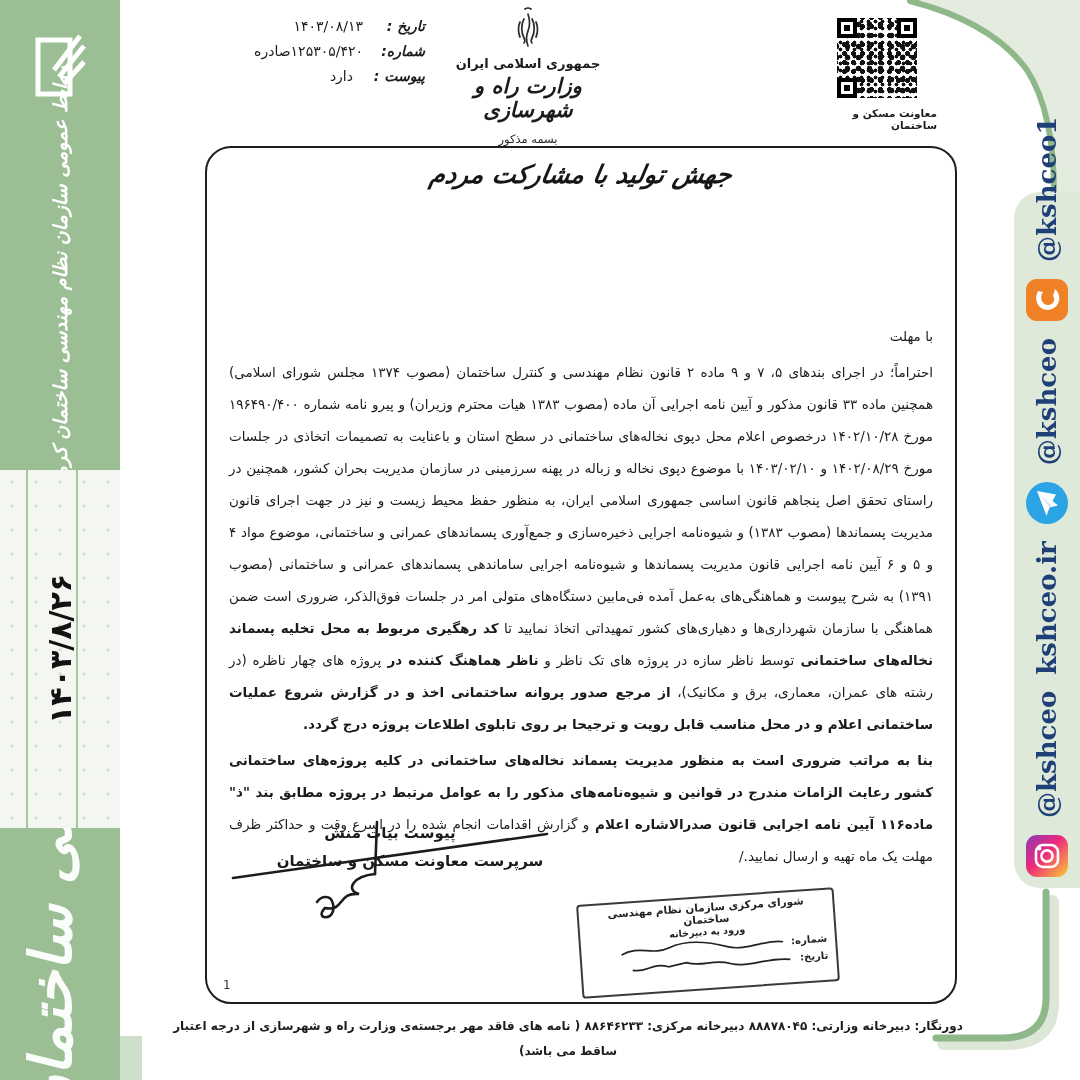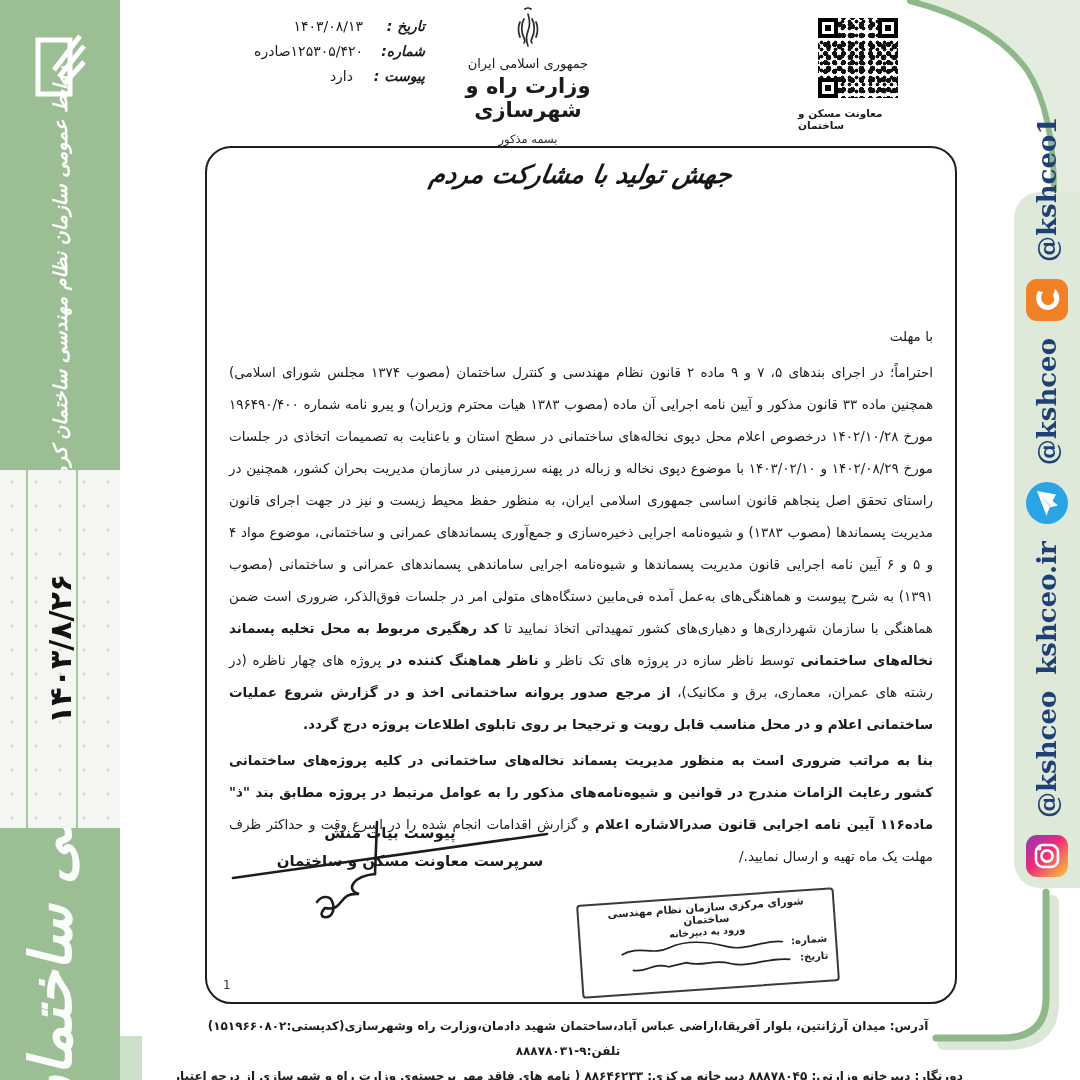--- a/index.html
+++ b/index.html
@@ -25,24 +25,24 @@
   .callig-inner{position:absolute;left:-14px;top:290px;width:320px;height:130px;transform-origin:0 0;
       transform:rotate(-90deg);display:flex;align-items:center;}
   .callig-text{color:rgba(255,255,255,.96);font-size:58px;font-style:italic;font-weight:bold;white-space:nowrap;direction:rtl;}
   
   .fields{position:absolute;left:165px;top:18px;width:260px;direction:rtl;font-size:14px;z-index:2;}
   .frow{display:flex;margin-bottom:9px;}
   .flbl{font-weight:bold;width:62px;font-style:italic;}
   .fval{}
   .fval.indent{margin-right:10px;}
   .head-center{position:absolute;left:428px;top:6px;width:200px;text-align:center;z-index:2;}
-  .republic{font-size:13px;font-weight:normal;margin-top:2px;}
-  .ministry{font-size:21px;font-weight:bold;margin-top:3px;}
+  .republic{font-size:13px;font-weight:bold;margin-top:2px;}
+  .ministry{font-size:21px;font-weight:bold;margin-top:3px;font-style:italic;}
   .besmeh{font-size:11.5px;margin-top:10px;color:#2a2a2a;}
-  .qr-wrap{position:absolute;left:798px;top:14px;width:120px;text-align:left;z-index:2;}
+  .qr-wrap{position:absolute;left:817px;top:14px;width:120px;text-align:right;z-index:2;}
   .qr{position:relative;width:88px;height:88px;margin:0 auto;background:#fff;}
   .qr-noise{position:absolute;left:4px;top:4px;right:4px;bottom:4px;
       background:
         radial-gradient(#111 38%,transparent 42%) 0 0/7px 7px,
         radial-gradient(#111 36%,transparent 42%) 3px 4px/9px 9px,
         radial-gradient(#111 34%,transparent 40%) 5px 1px/11px 11px;}
   .finder{position:absolute;width:20px;height:20px;border:4px solid #000;background:#fff;box-sizing:border-box;}
   .finder::after{content:"";position:absolute;left:3px;top:3px;width:6px;height:6px;background:#000;}
   .qr-caption{font-size:10.5px;font-weight:bold;margin-top:5px;direction:rtl;}
   
@@ -195,21 +195,20 @@
       <svg width="170" height="16" viewBox="0 0 170 16">
         <path d="M6 10 C20 14 26 3 42 9 L60 6 C76 12 86 4 104 10 S140 6 164 10" stroke="#222" fill="none" stroke-width="1.7"></path>
       </svg>
     </div>
   </div>
 
   <div class="pagenum">1</div>
 </main>
 
 <footer class="footer">
-  <div>آدرس: میدان آرژانتین، بلوار آفریقا،اراضی عباس آباد،ساختمان شهید دادمان،وزارت راه وشهرسازی(کدپستی:۱۵۱۹۶۶۰۸۰۲) تلفن:۹-۸۸۸۷۸۰۳۱</div>
   <div>دورنگار: دبیرخانه وزارتی: ۸۸۸۷۸۰۴۵ دبیرخانه مرکزی: ۸۸۶۴۶۲۳۳ ( نامه های فاقد مهر برجسته‌ی وزارت راه و شهرسازی از درجه اعتبار ساقط می باشد)</div>
 </footer>
 
 <div class="social-pill">
   <div class="social-inner">
     <svg class="sicon" viewBox="0 0 44 44">
       <defs>
         <linearGradient id="ig" x1="0" y1="1" x2="1" y2="0">
           <stop offset="0" stop-color="#f9ce34"></stop>
             <stop offset="0.55" stop-color="#ee2a7b"></stop>

